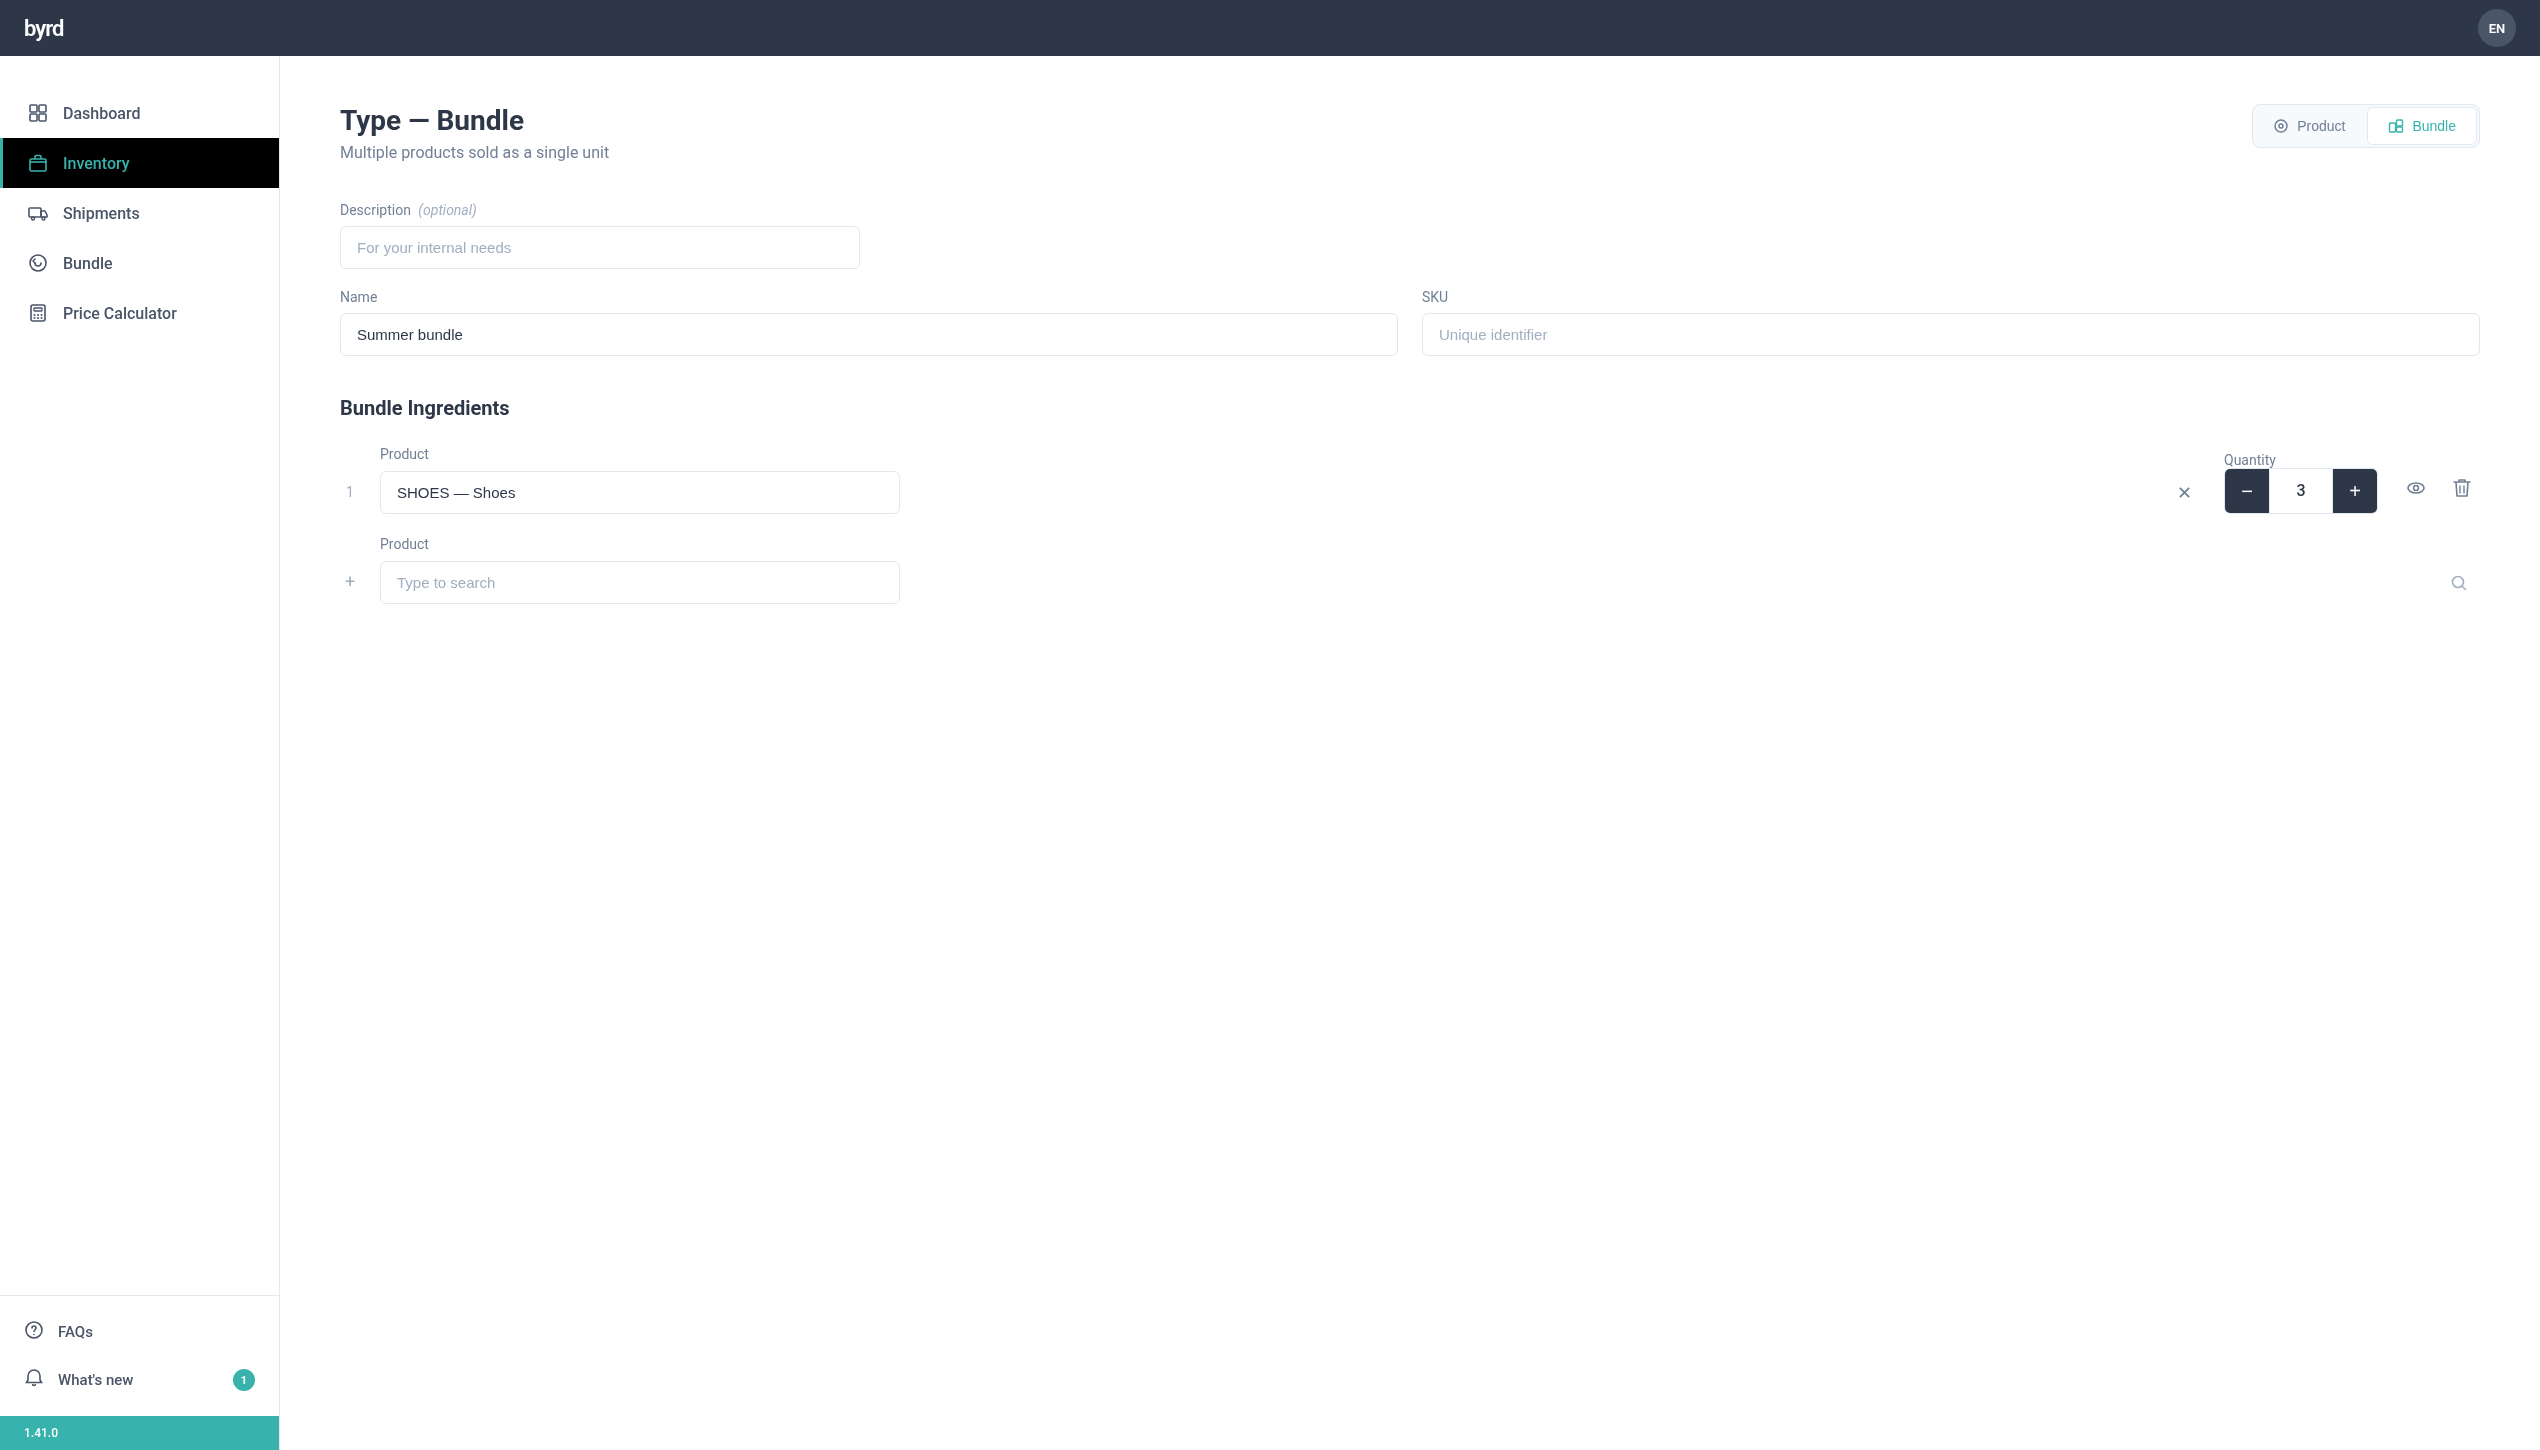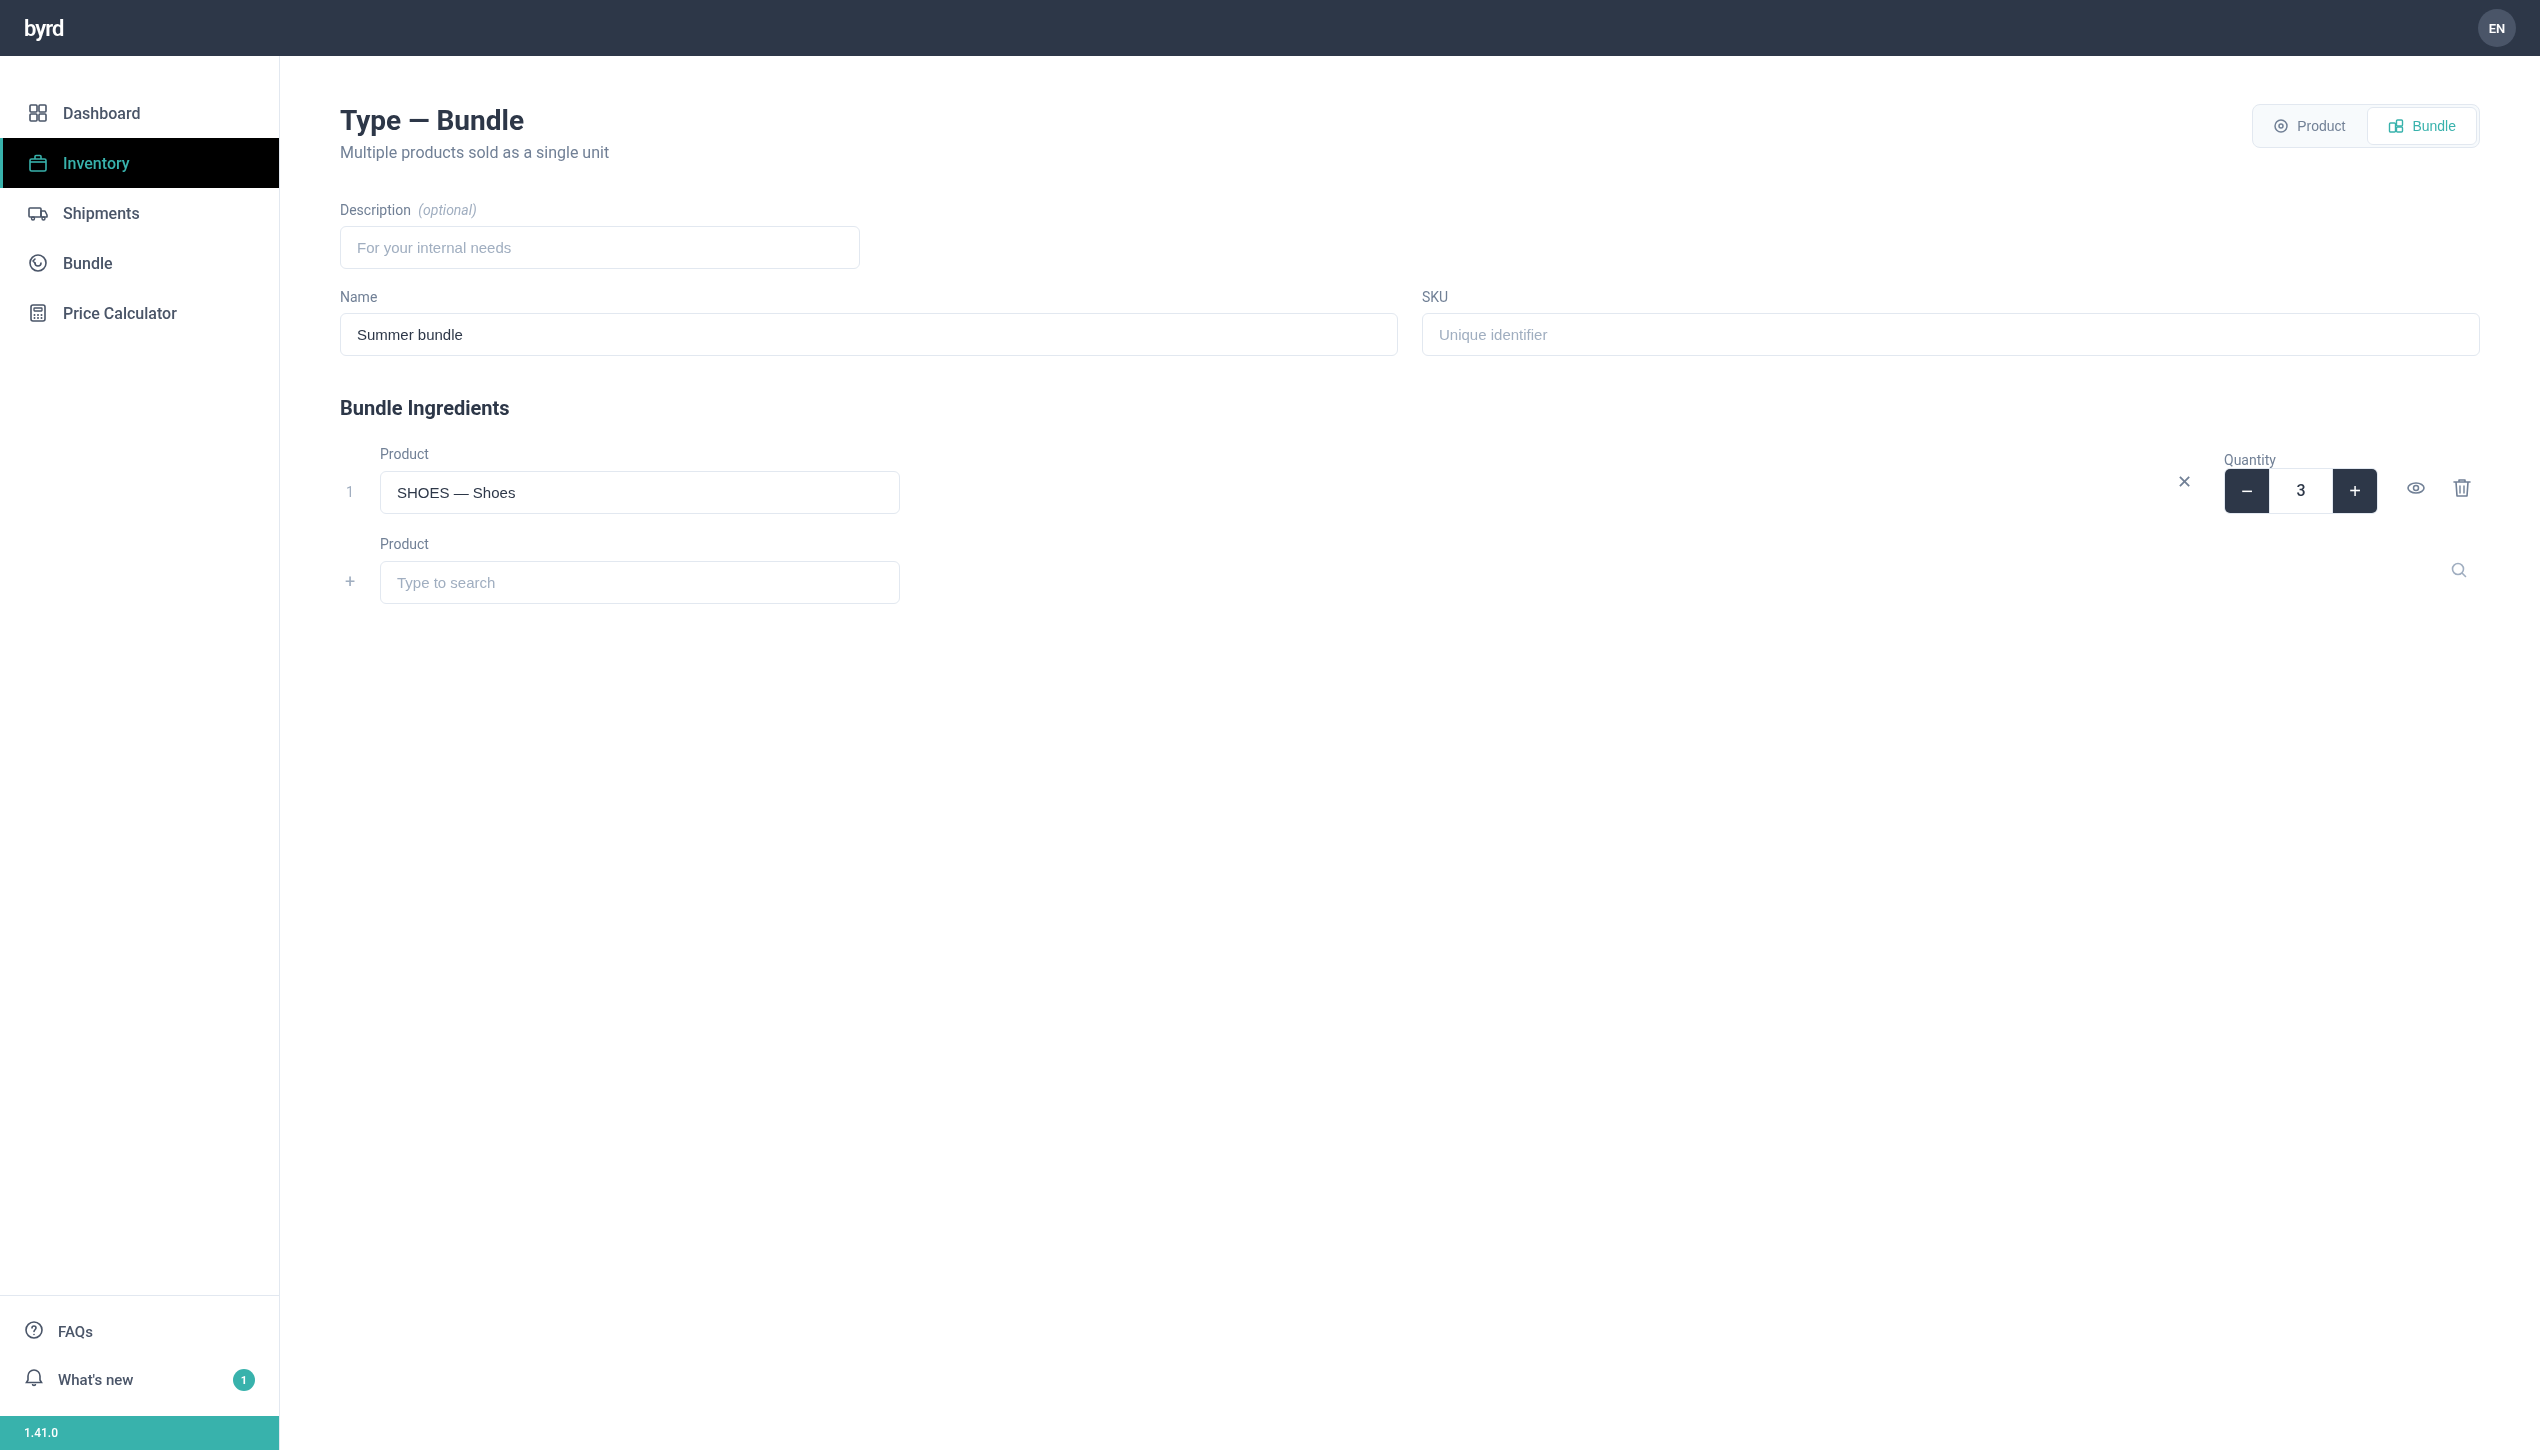--- a/index.html
+++ b/index.html
@@ -271,21 +271,21 @@
       justify-content: center;
       cursor: pointer;
       color: #718096;
       border-radius: 4px;
     }
 
     
     .input-wrapper {
       position: relative;
       display: flex;
-      align-items: flex-start;
+      align-items: center;
     }
     .input-wrapper .form-input { padding-right: 44px; }
     .input-icon {
       position: absolute;
       right: 12px;
       color: #a0aec0;
       display: flex;
       align-items: center;
       justify-content: center;
       cursor: pointer;

